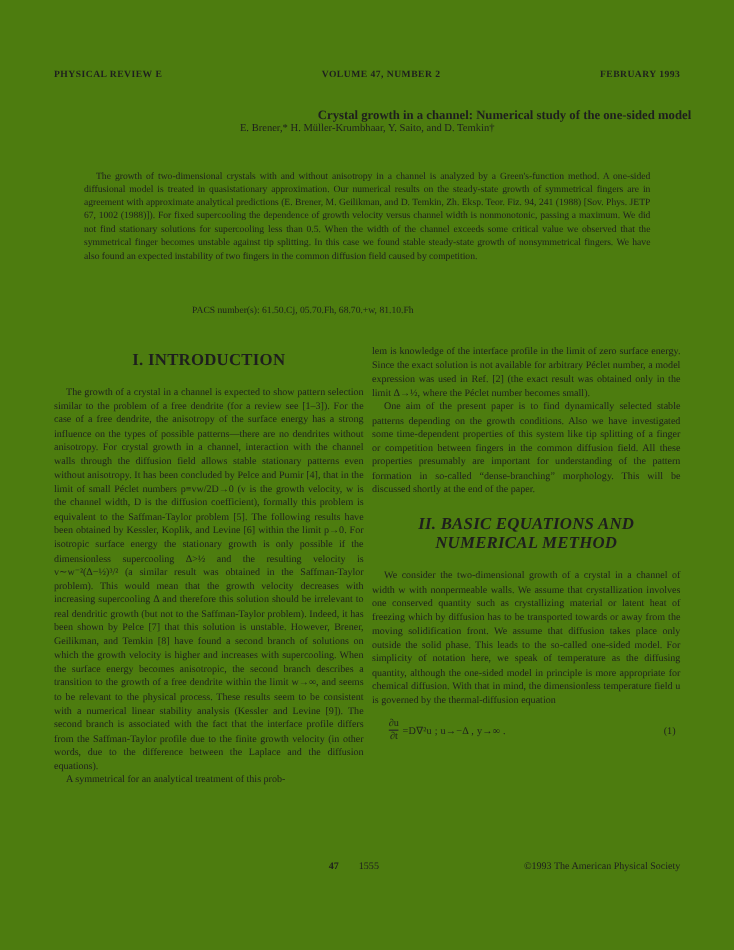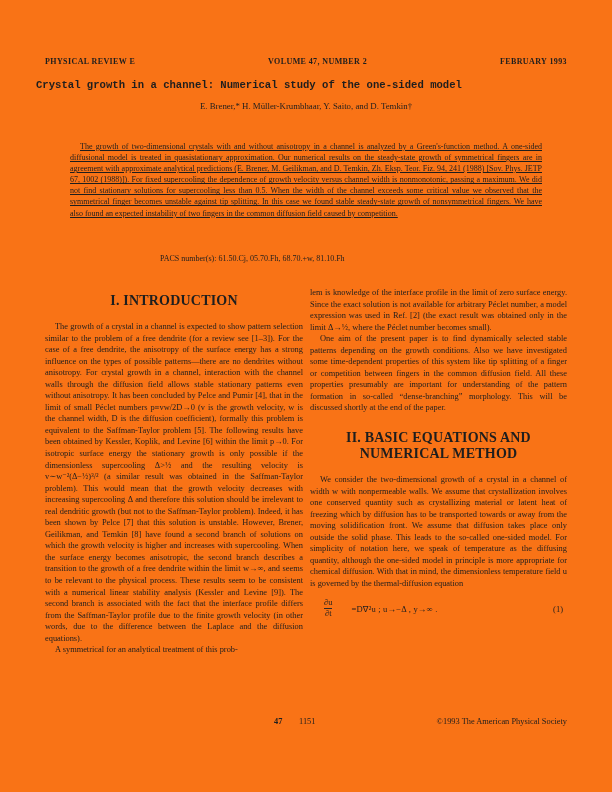--- a/index.html
+++ b/index.html
@@ -1,73 +1,73 @@
 <!DOCTYPE html>
 <html><head>
 <meta charset="utf-8">
 <style>
   html, body { margin:0; padding:0; background:#ffffff; }
   .page {
     position:relative;
     width:612px; height:792px;
-    background:#f97316;
+    background:#4d7c0f;
     font-family:"Liberation Serif", serif;
     color:#1e1e1e;
     overflow:hidden;
   }
   .running-head {
     position:absolute; top:57px; left:45px; width:522px;
     display:flex; justify-content:space-between;
     font-size:8px; letter-spacing:0.4px; font-weight:bold;
   }
   .paper-title {
-    position:absolute; top:79px; left:36px; width:540px;
-    text-align:left; font-weight:bold; font-size:10.6px;font-family:Liberation Mono, monospace;
+    position:absolute; top:91px; left:36px; width:540px;
+    text-align:right; font-weight:bold; font-size:10.6px;
   }
   .authors-line {
     position:absolute; top:101px; left:36px; width:540px;
     text-align:center; font-size:8.8px;
   }
   .affiliation-line {
     position:absolute; top:112px; left:36px; width:540px;
     text-align:center; font-style:italic; font-size:7.5px;
   }
   .received-line {
     position:absolute; top:122px; left:36px; width:540px;
     text-align:center; font-size:7.8px;
   }
   .abstract {
     position:absolute; top:141px; left:70px; width:472px;
-    font-size:8px; line-height:11.1px; text-align:justify;text-decoration:underline;
+    font-size:8px; line-height:11.1px; text-align:justify;
   }
   .abstract p { margin:0; text-indent:10px; }
   .pacs-line {
     position:absolute; top:254px; left:112px; width:430px;
     font-size:8px;
     padding-left:48px;
   }
   .col { position:absolute; }
   .col-left  { top:293px; left:45px;  width:258px; }
   .col-right { top:287px; left:310px; width:257px; }
   .col p {
     margin:0; font-size:8.4px; line-height:11.55px; text-align:justify;
   }
   .col p.indent { text-indent:10px; }
   .section-heading {
     text-align:center; font-weight:bold; font-size:14px;
     margin:0 0 12px 0; letter-spacing:0.2px;
   }
-  .section-heading.second { margin-top:16px; }
+  .section-heading.second { margin-top:16px;font-style:italic; }
   .equation-row {
     display:flex; align-items:center;
     font-size:8.5px; margin:9px 0 9px 14px;
   }
   .frac { display:inline-flex; flex-direction:column; text-align:center; line-height:1.15; }
   .frac .den { border-top:0.8px solid #2a2a2a; }
-  .eq-body { margin-left:19px; letter-spacing:0.2px; }
+  .eq-body { margin-left:3px; letter-spacing:0.2px; }
   .eq-label { margin-left:auto; margin-right:4px; }
   .footer { position:absolute; top:717px; left:0; width:612px; font-size:8.4px; }
   .footer .footer-volume { position:absolute; left:274px; font-weight:bold; }
   .footer .footer-page { position:absolute; left:299px; }
   .footer .footer-copyright { position:absolute; right:45px;padding-left:28px; }
 </style>
 </head>
 <body>
 
 <div class="page">
@@ -106,17 +106,17 @@
         <span class="num">∂u</span>
         <span class="den">∂t</span>
       </span>
       <span class="eq-body">=D∇²u ;   u→−Δ ,   y→∞ .</span>
       <span class="eq-label">(1)</span>
     </div>
   </div>
 
   <div class="footer">
     <span class="footer-volume">47</span>
-    <span class="footer-page">1151</span>
+    <span class="footer-page">1555</span>
     <span class="footer-copyright">©1993 The American Physical Society</span>
   </div>
 
 </div>
 
 </body></html>

